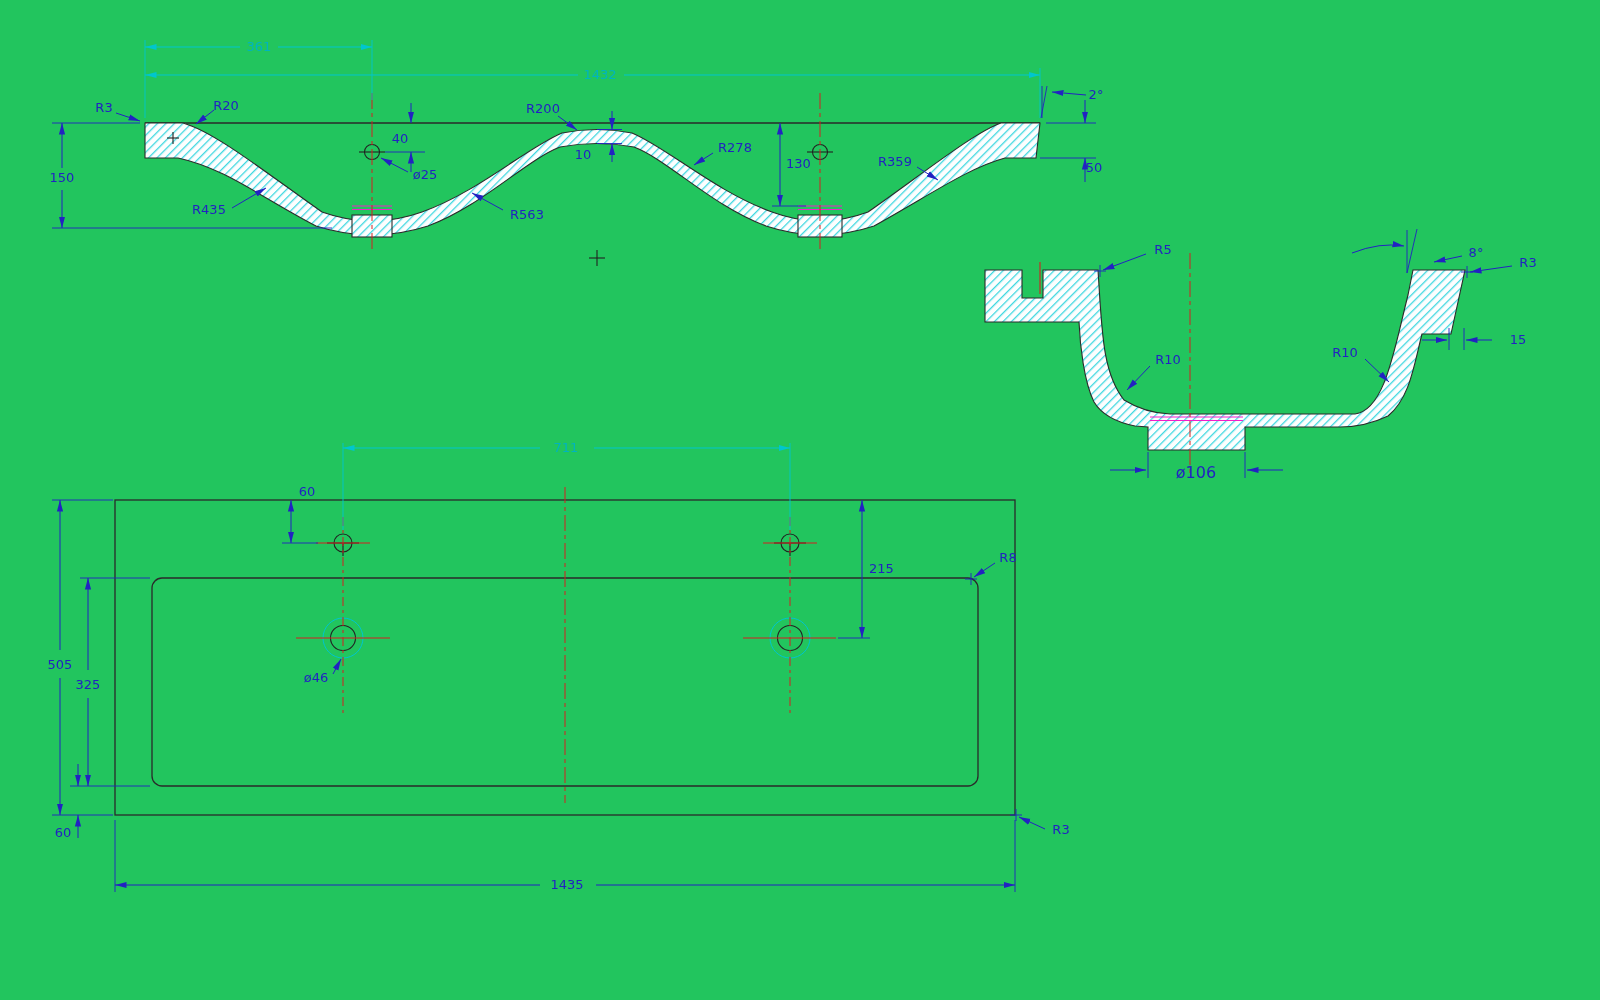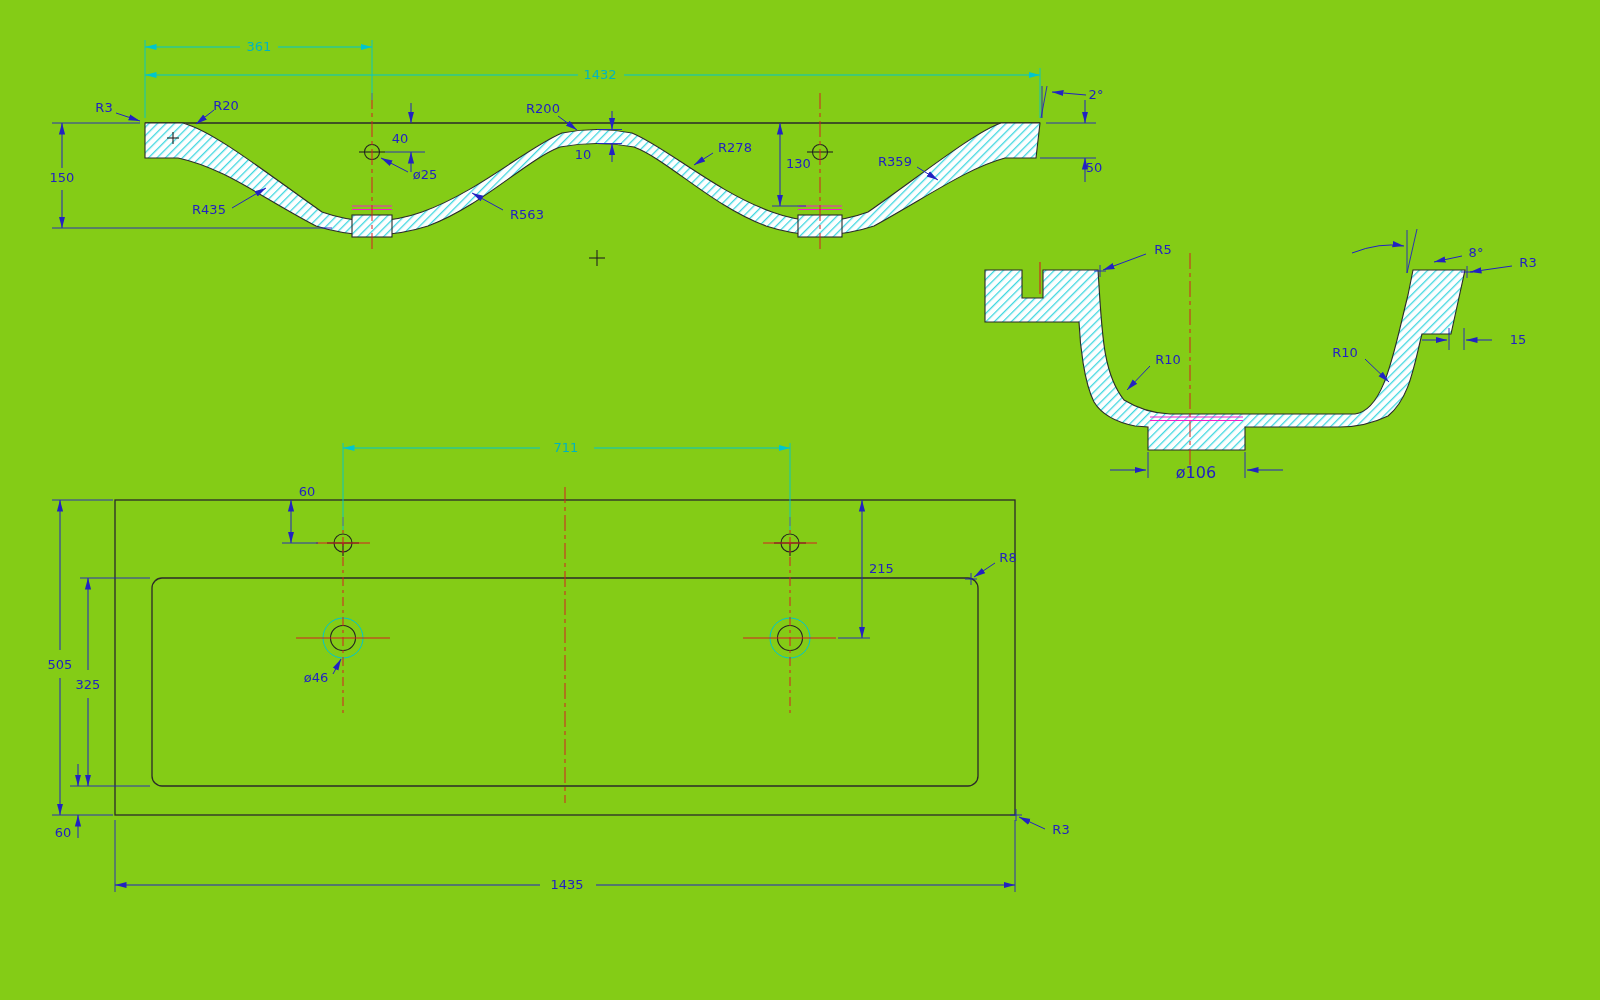--- a/index.html
+++ b/index.html
@@ -1,16 +1,16 @@
 <!DOCTYPE html>
 <html><head>
 <meta charset="utf-8">
 <style>
   html,body{margin:0;padding:0;background:#ffffff}
-  .sheet{width:1600px;height:1000px;background:#84cc16;position:relative;overflow:hidden;
+  .sheet{width:1600px;height:1000px;background:#22c55e;position:relative;overflow:hidden;
          font-family:"DejaVu Sans",sans-serif}
   svg{display:block}
   .ol{stroke:#2a2a2a;stroke-width:1.3;fill:none}
   .hatch{fill:url(#hp);stroke:#2a2a2a;stroke-width:1.1}
   .dimB{stroke:#2222c2;stroke-width:1;fill:none}
   .dimC{stroke:#00c6ce;stroke-width:1;fill:none}
   .thin{stroke-width:0.9}
   .cl{stroke:#d42020;stroke-width:1;fill:none;stroke-dasharray:16 4 4 4}
   .cld{stroke:#d42020;stroke-width:1;fill:none;stroke-dasharray:9 4 3 4}
   .red{stroke:#d42020;stroke-width:1.1;fill:none}

